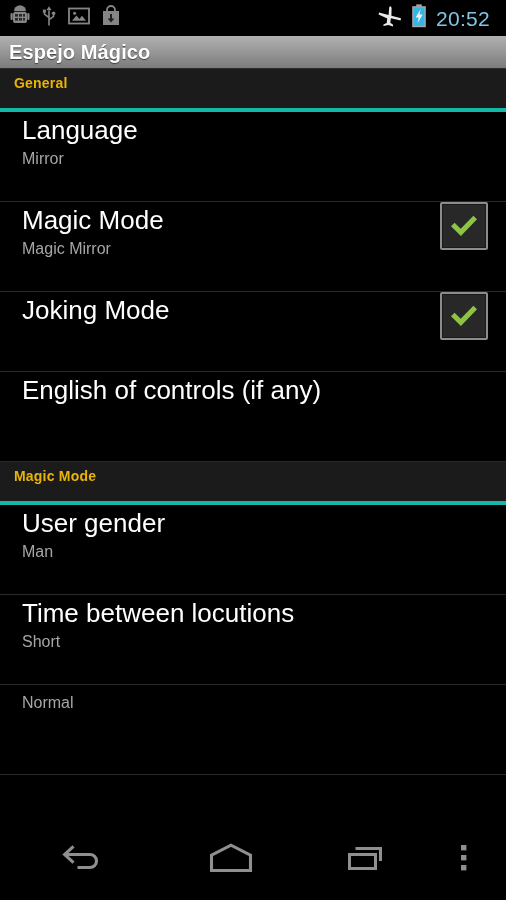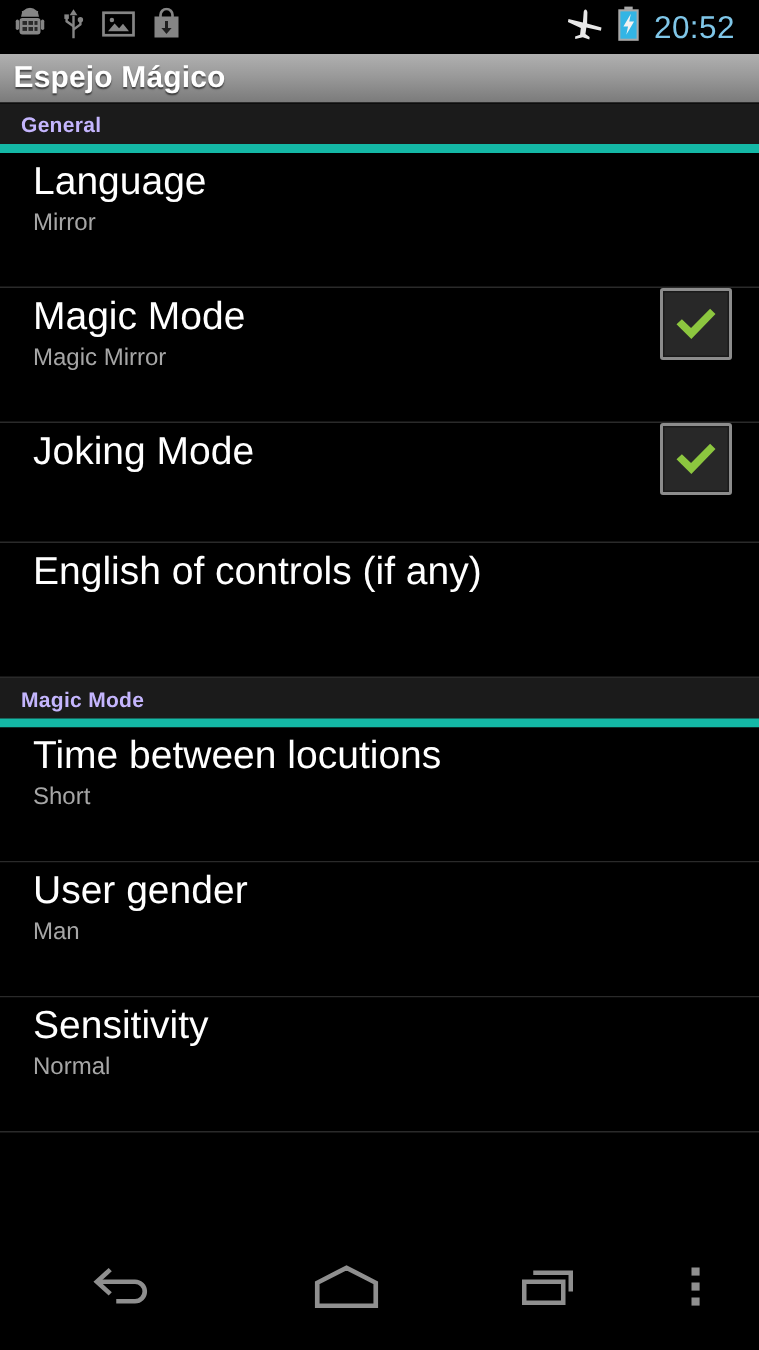--- a/index.html
+++ b/index.html
@@ -77,23 +77,23 @@
   }
 
   
   .list {
     flex: 1 1 auto;
     background: #000000;
     overflow: hidden;
   }
   .section-header {
     background: #1b1b1b;
-    border-bottom: 6px solid #14b8a6;
-    padding: 6px 0 5px 14px;
-    color: #c4b5fd;
+    border-bottom: 4px solid #14b8a6;
+    padding: 6px 0 17px 14px;
+    color: #eab308;
     font-size: 14px;
     font-weight: bold;
     letter-spacing: 0.2px;
   }
   .row {
     position: relative;
     display: flex;
     padding: 0 18px 0 22px;
     border-bottom: 1px solid #2a2a2a;
     background: #000000;
@@ -288,35 +288,34 @@
     <div class="row with-sub">
       <div class="row-texts">
         <div class="row-title">English of controls (if any)</div>
       </div>
     </div>
 
     <div class="section-header">Magic Mode</div>
 
     <div class="row with-sub">
       <div class="row-texts">
+        <div class="row-title">User gender</div>
+        <div class="row-sub">Man</div>
+      </div>
+    </div>
+
+    <div class="row with-sub">
+      <div class="row-texts">
         <div class="row-title">Time between locutions</div>
         <div class="row-sub">Short</div>
       </div>
     </div>
 
     <div class="row with-sub">
       <div class="row-texts">
-        <div class="row-title">User gender</div>
-        <div class="row-sub">Man</div>
-      </div>
-    </div>
-
-    <div class="row with-sub">
-      <div class="row-texts">
-        <div class="row-title">Sensitivity</div>
         <div class="row-sub">Normal</div>
       </div>
     </div>
 
   </div>
 
   <div class="nav-spacer"></div>
 
   <div class="nav-bar">
     <div class="nav-btn nav-back">

